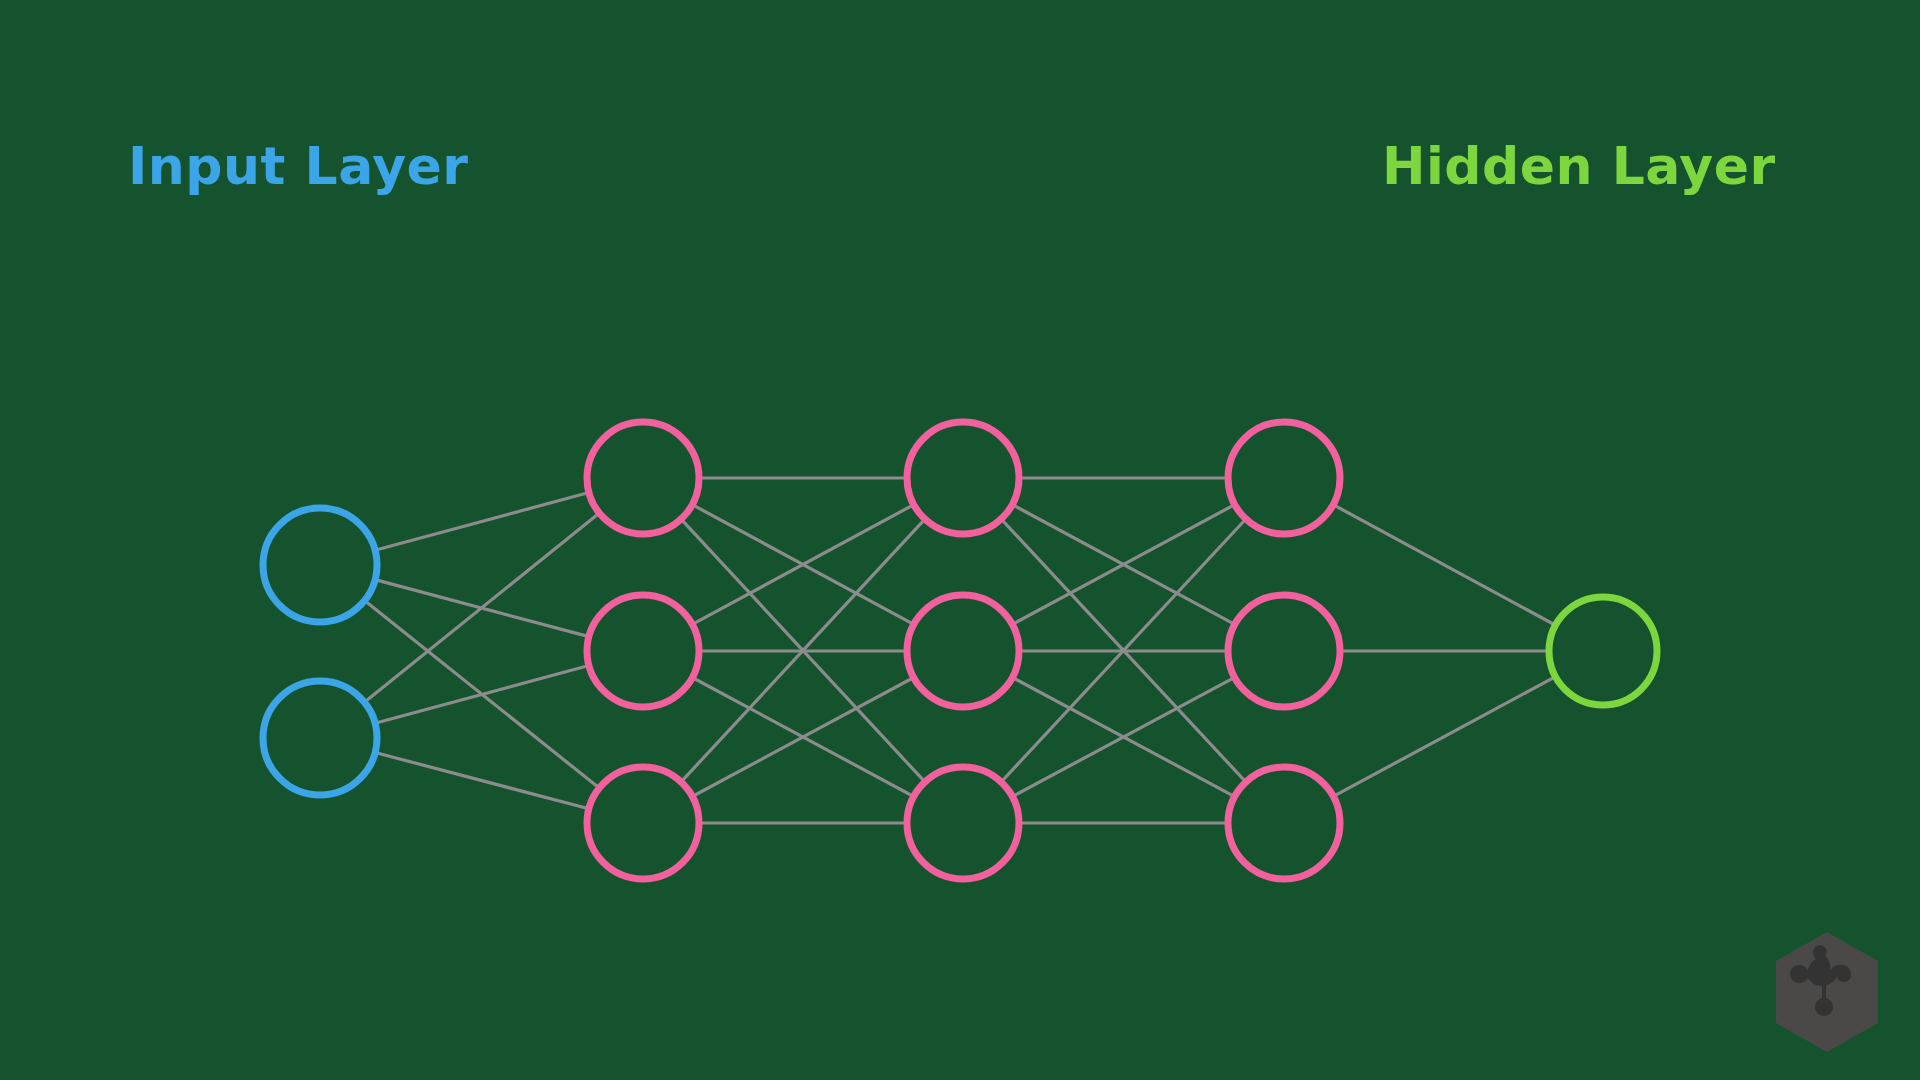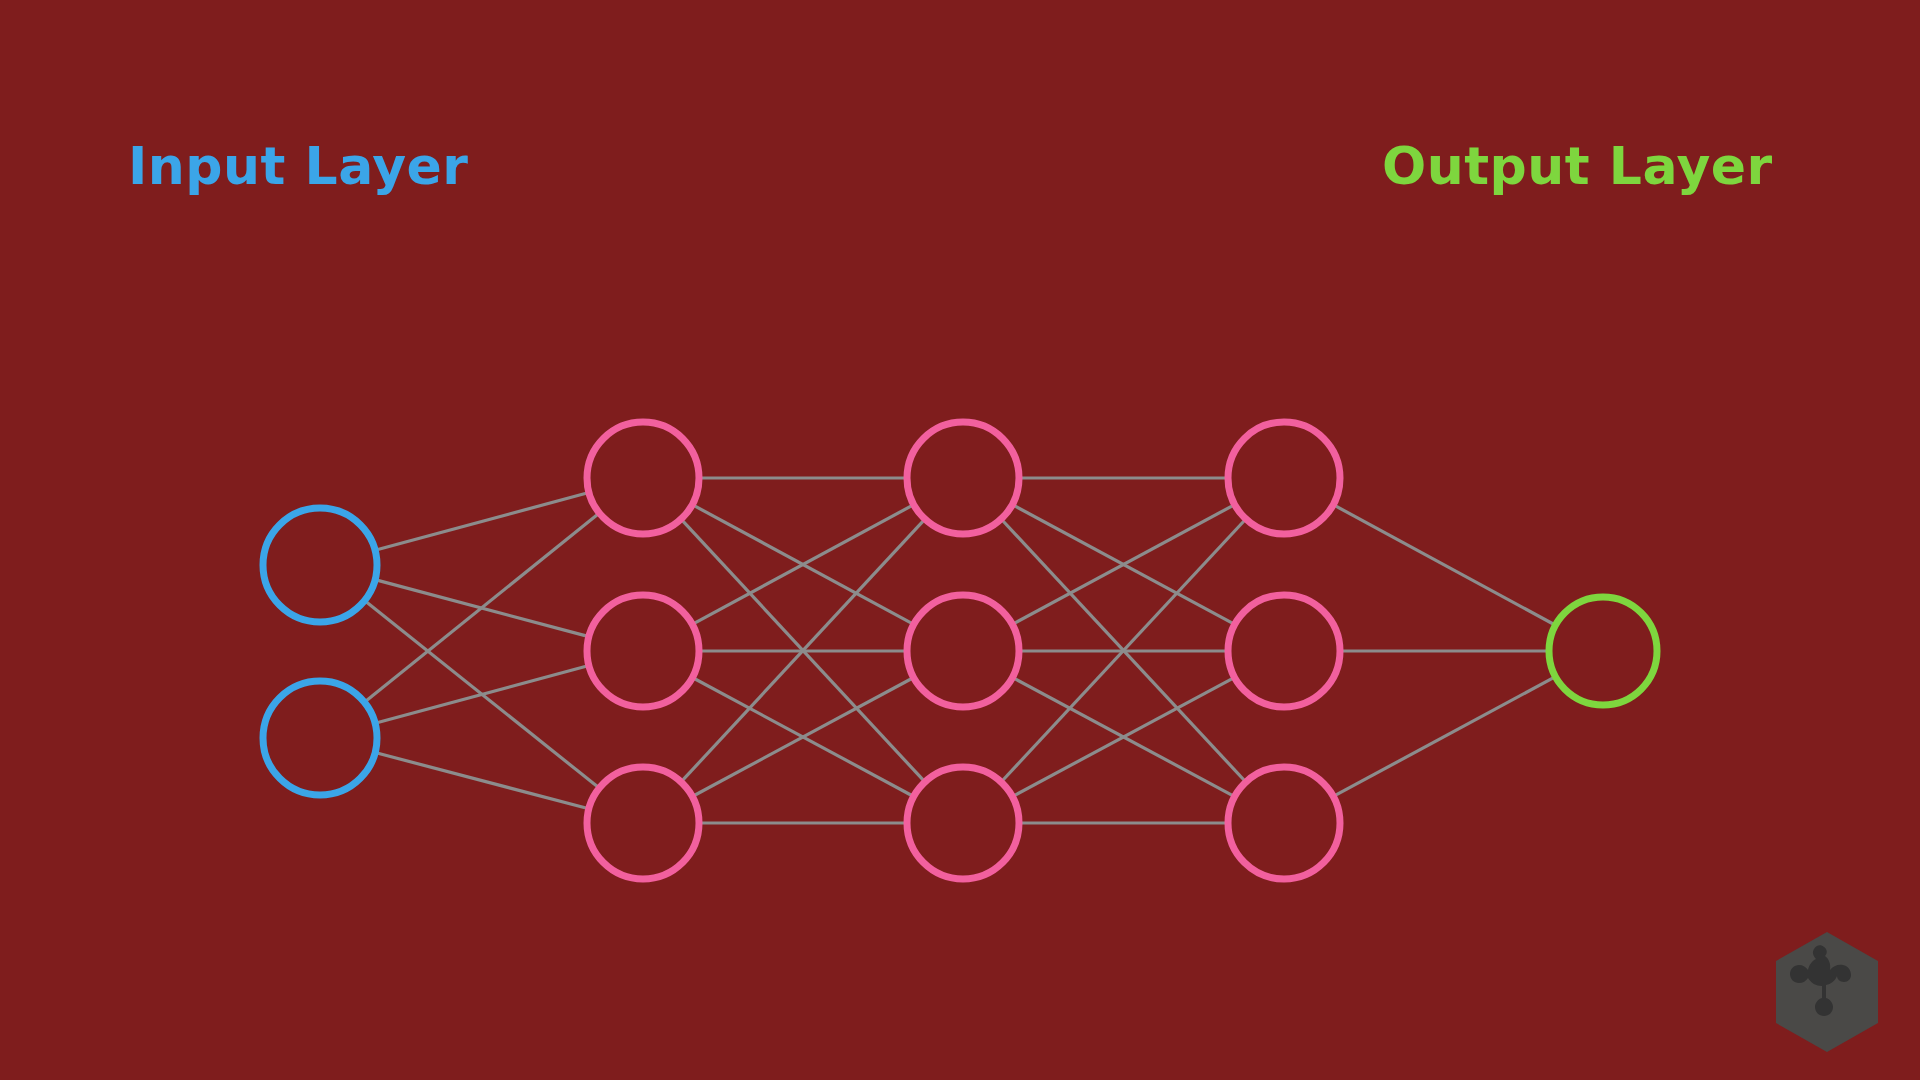--- a/index.html
+++ b/index.html
@@ -11,21 +11,21 @@
   body {
     width: 1920px;
     height: 1080px;
     overflow: hidden;
     font-family: "DejaVu Sans", sans-serif;
   }
   #stage {
     position: relative;
     width: 1920px;
     height: 1080px;
-    background: #7f1d1d;
+    background: #14532d;
   }
   .layer-labels {
     position: absolute;
     left: 0;
     top: 0;
     width: 1920px;
     height: 240px;
     pointer-events: none;
   }
   .layer-label {
@@ -79,21 +79,21 @@
     height: 128px;
   }
 </style>
 </head>
 <body>
 
 <div id="stage">
 
   <div class="layer-labels">
     <div class="layer-label" id="label-input">Input Layer</div>
-    <div class="layer-label" id="label-output">Output Layer</div>
+    <div class="layer-label" id="label-output">Hidden Layer</div>
   </div>
 
   <svg id="network-svg" viewBox="0 0 1920 1080">
     <g id="edges-group">
         <line x1="375.04" y1="550.18" x2="588.93" y2="492.56" class="edge" stroke="#8c8c8c" stroke-width="3.2"></line>
         <line x1="375.08" y1="579.67" x2="588.89" y2="636.59" class="edge" stroke="#8c8c8c" stroke-width="3.2"></line>
         <line x1="364.54" y1="600.57" x2="599.24" y2="788.05" class="edge" stroke="#8c8c8c" stroke-width="3.2"></line>
         <line x1="364.40" y1="702.26" x2="599.38" y2="513.11" class="edge" stroke="#8c8c8c" stroke-width="3.2"></line>
         <line x1="375.04" y1="723.18" x2="588.93" y2="665.56" class="edge" stroke="#8c8c8c" stroke-width="3.2"></line>
         <line x1="375.12" y1="752.51" x2="588.84" y2="808.75" class="edge" stroke="#8c8c8c" stroke-width="3.2"></line>

